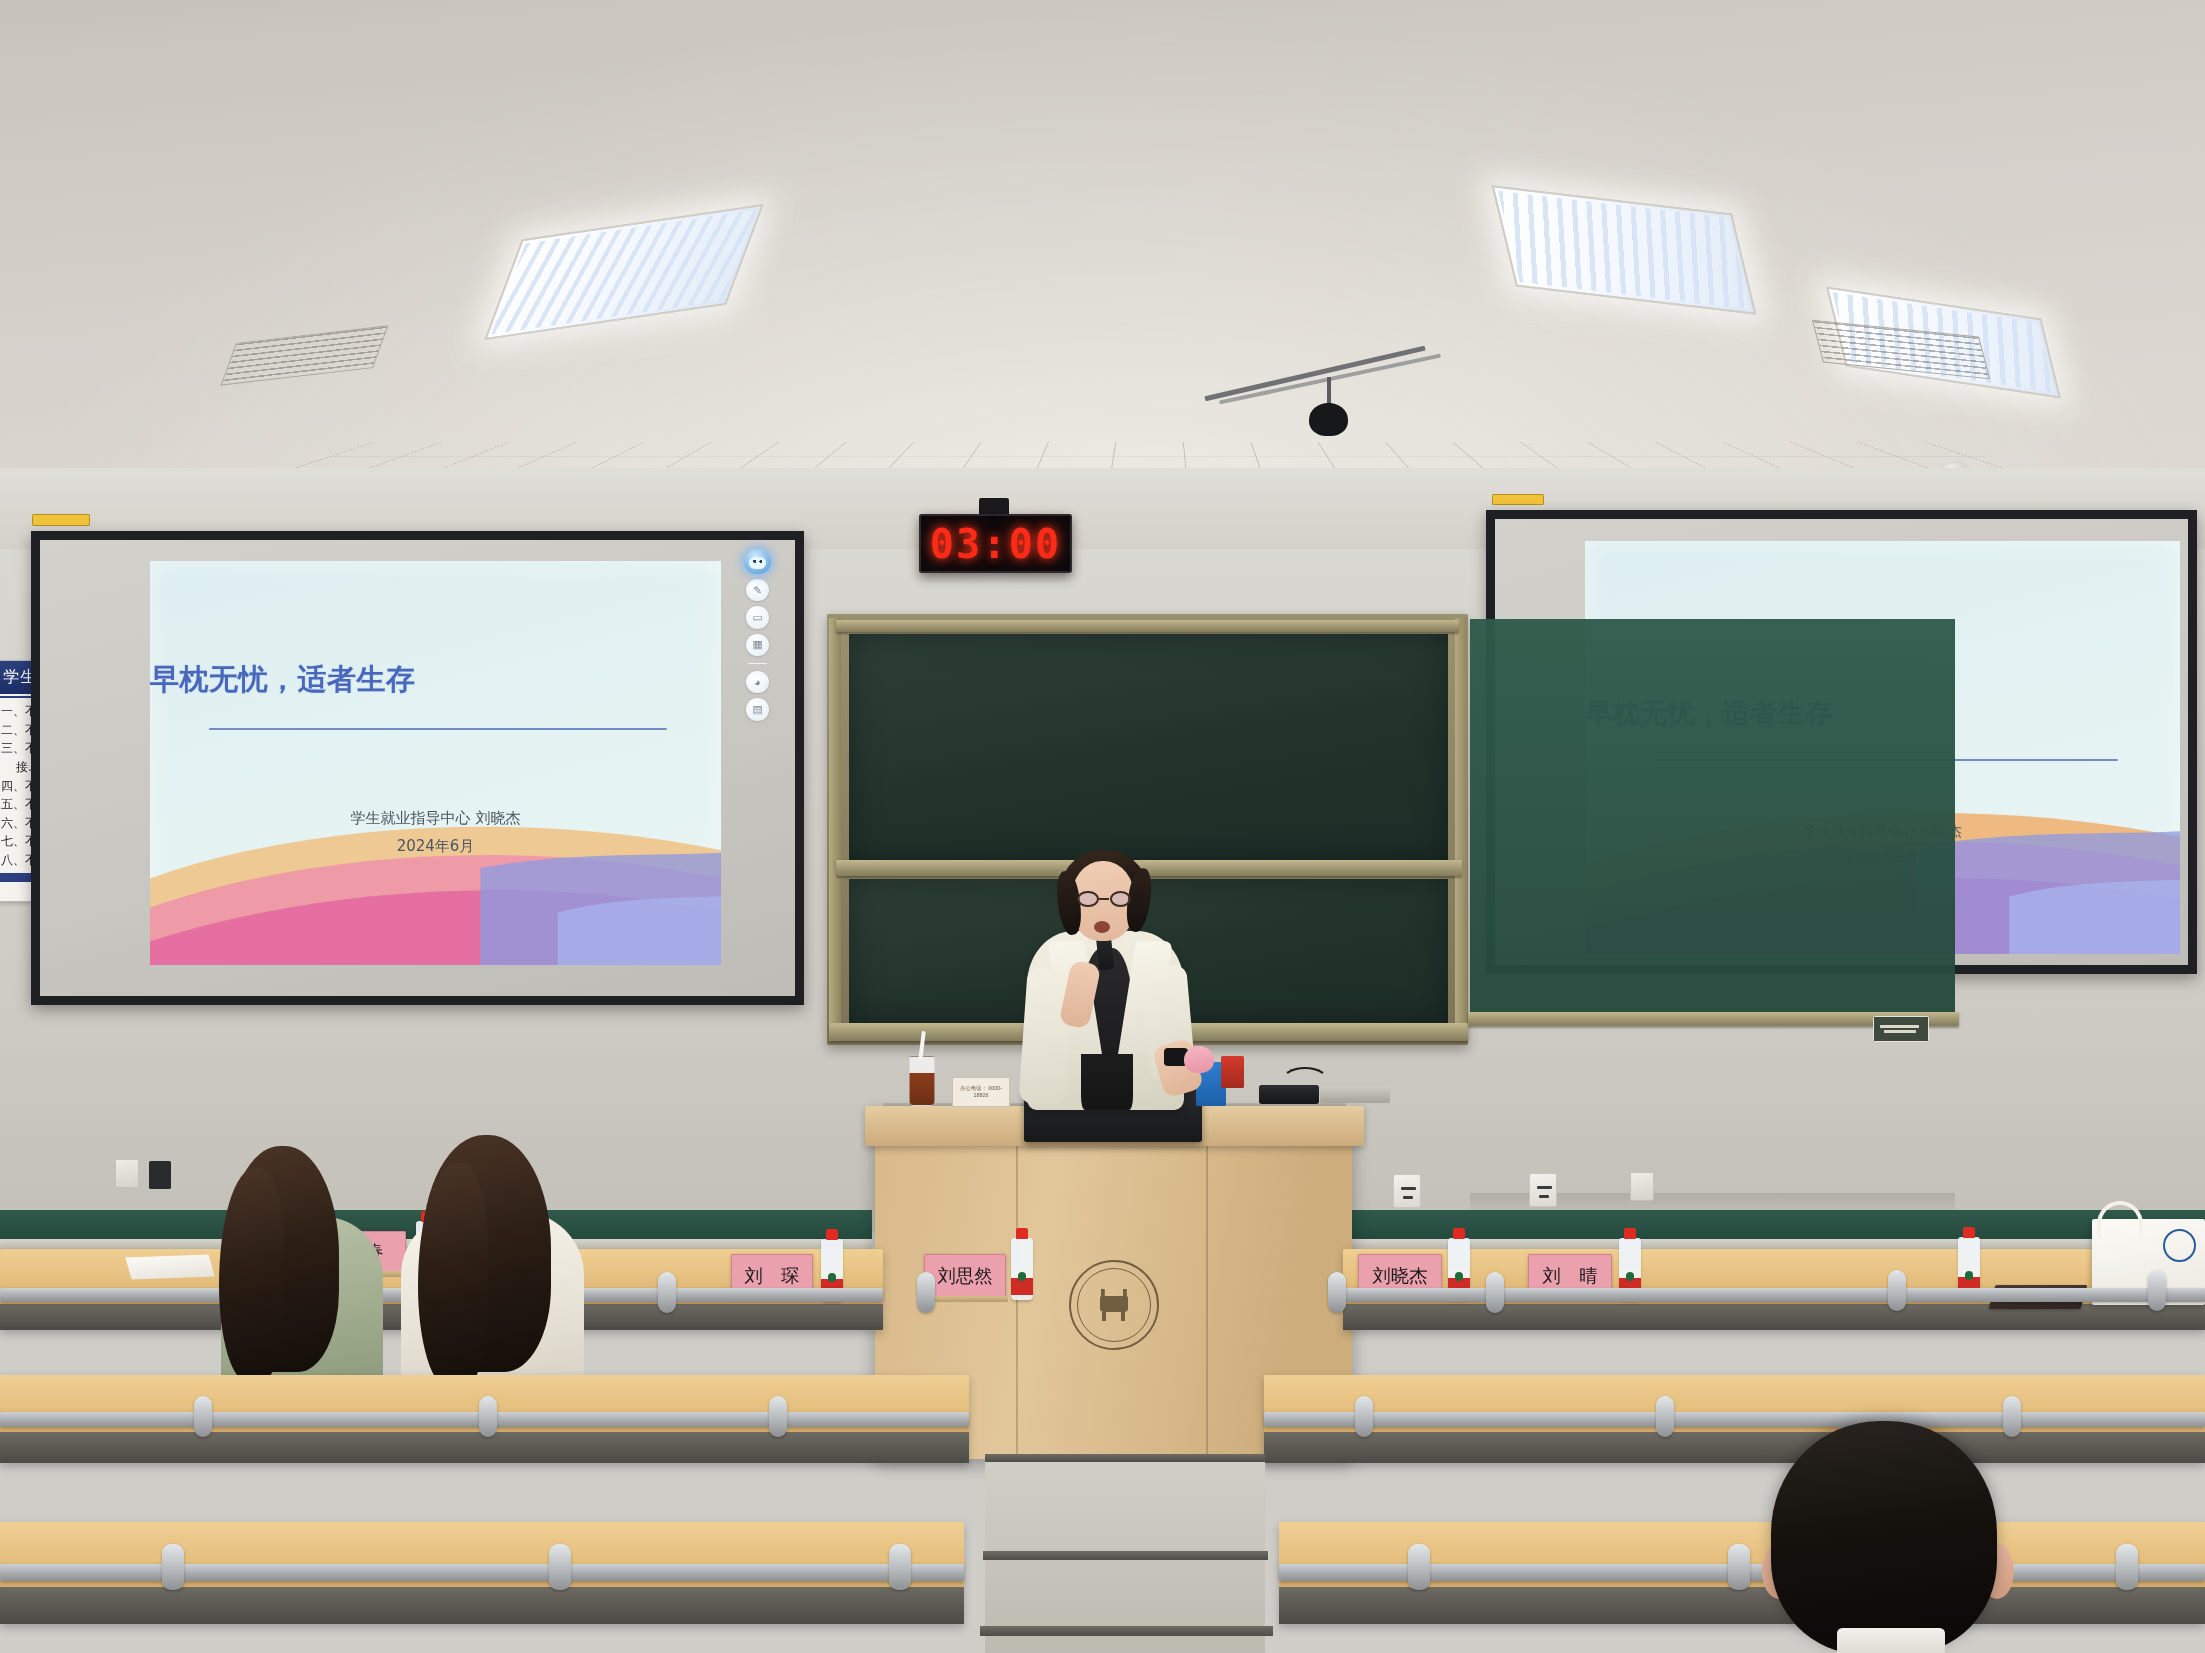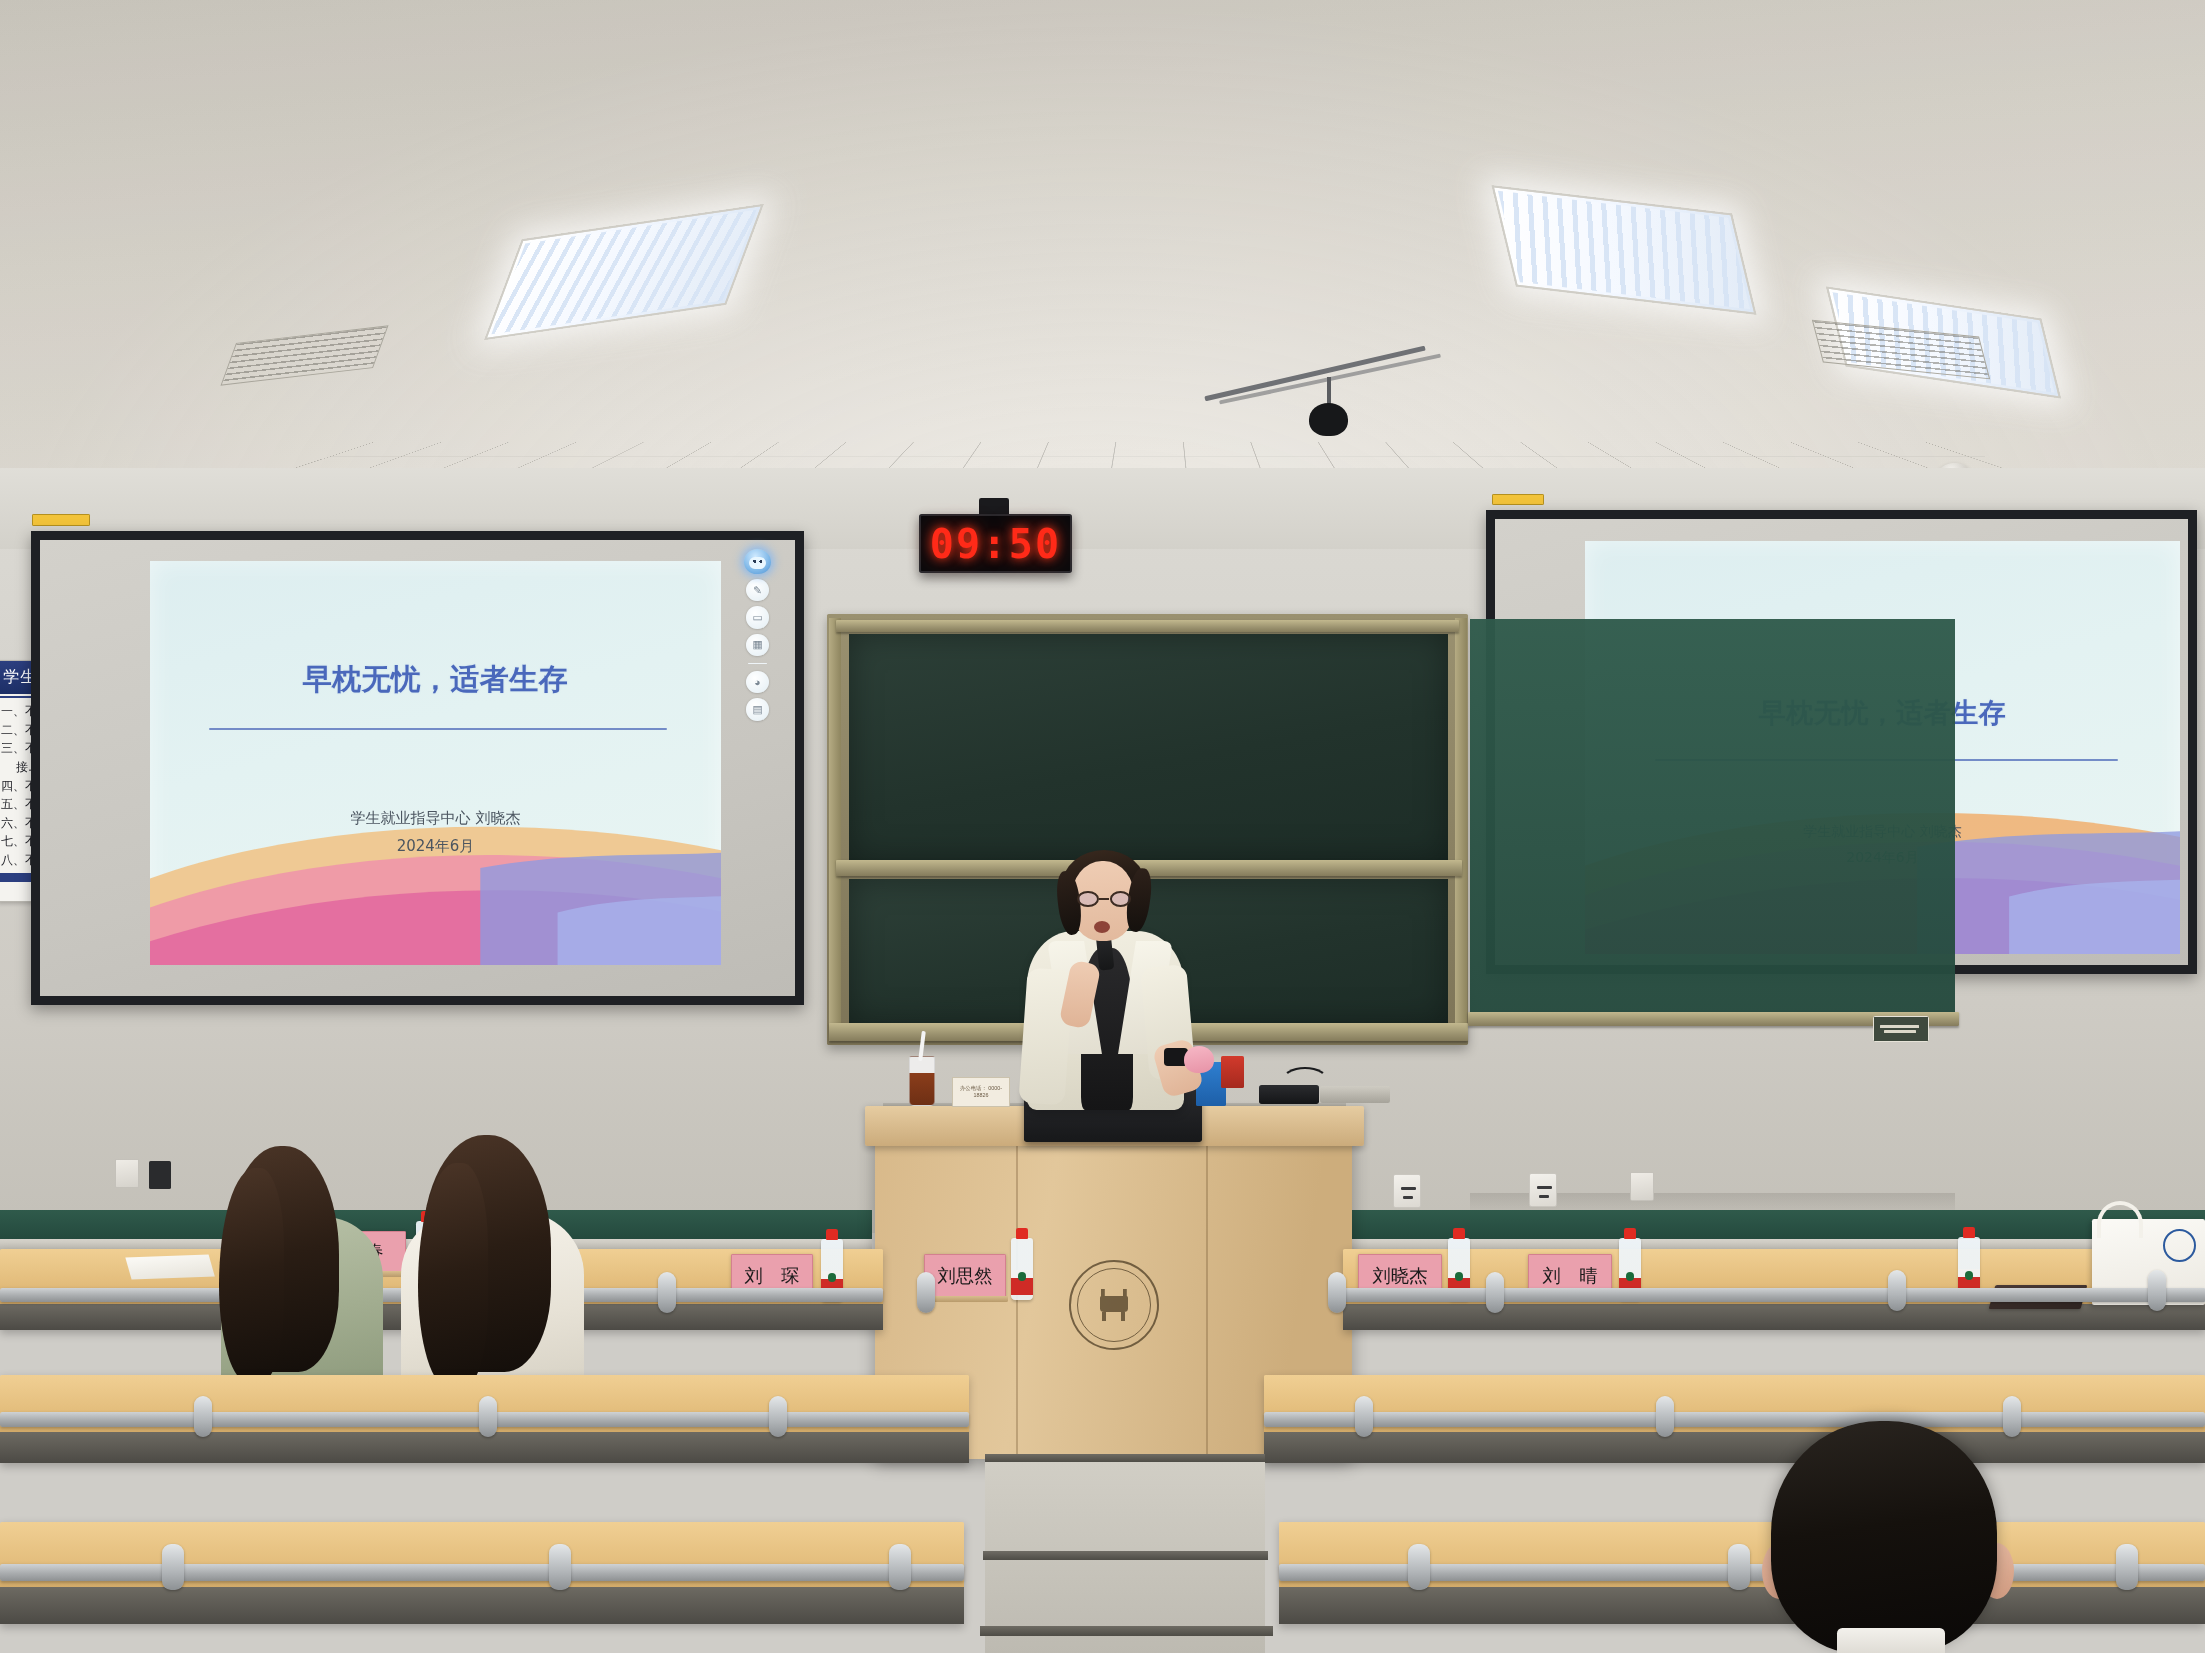--- a/index.html
+++ b/index.html
@@ -122,21 +122,21 @@
     background:linear-gradient(165deg,#d3d1cb,#c8c6c0 60%,#bebcb6);
   }
   .slide {
     position:absolute; overflow:hidden;
     background:linear-gradient(165deg,#ddeef0 0%,#e3f2f2 42%,#e9f5f3 100%);
     box-shadow:inset 0 0 26px rgba(255,255,255,.5);
   }
   .slide-waves{ position:absolute; left:-6%; bottom:-4%; width:116%; height:52%; }
   .slide-title {
     position:absolute; left:0; right:0;
-    text-align:center; color:#4a68bb;
+    text-align:left; color:#4a68bb;
     font-family:"DejaVu Sans", sans-serif; font-weight:bold;
     letter-spacing:0.5px;
     text-shadow:0 0 1.6px rgba(160,190,230,.55);
   }
   .slide-rule {
     position:absolute; height:1.6px; background:#5f79bf; opacity:.85;
     border-radius:1.1px;
   }
   .slide-sub {
     position:absolute; left:0; right:0; text-align:center;
@@ -596,21 +596,21 @@
       <path d="M400,170 C470,145 540,155 600,145 L600,260 L400,260 Z" fill="#a7b6ee" opacity=".72"></path>
     </svg>
     <div class="slide-title" style="top:154px;font-size:27px;">早枕无忧，适者生存</div>
     <div class="slide-rule" style="left:70px;width:463px;top:218px;"></div>
     <div class="slide-sub" style="top:282px;font-size:14px;">学生就业指导中心 刘晓杰</div>
     <div class="slide-sub" style="top:308px;font-size:14px;">2024年6月</div>
   </div>
 
   <div class="clock-mount"></div>
   <div class="clock">
-    <span class="clock-text">09:50</span>
+    <span class="clock-text">03:00</span>
   </div>
 
   <div class="bb-outer"></div>
   <div class="bb-side-track" style="left:829px;top:618px;height:423px;"></div>
   <div class="bb-side-track" style="left:1455px;top:618px;height:423px;"></div>
   <div class="bb-rail" style="left:836px;top:620px;width:623px;height:12px;"></div>
   <div class="bb-panel" style="left:849px;top:634px;width:599px;height:226px;"></div>
   <div class="bb-rail" style="left:836px;top:860px;width:626px;height:16px;"></div>
   <div class="bb-panel" style="left:849px;top:879px;width:599px;height:144px;"></div>
   <div class="bb-rail" style="left:829px;top:1023px;width:639px;height:18.3px;"></div>

